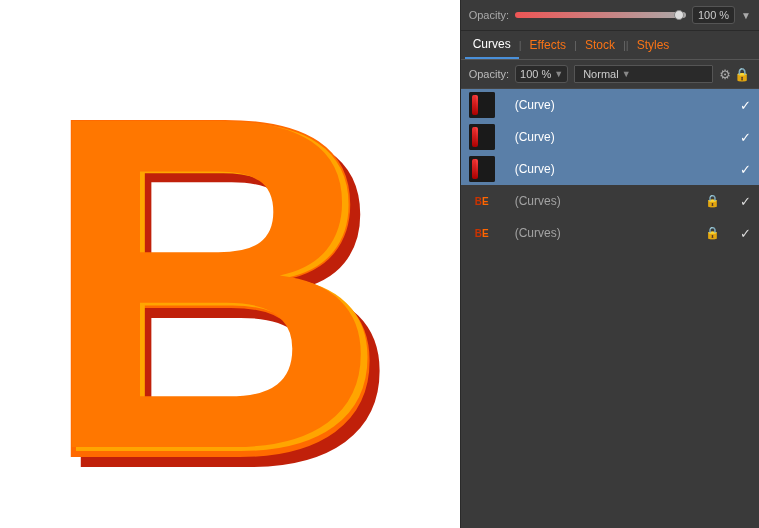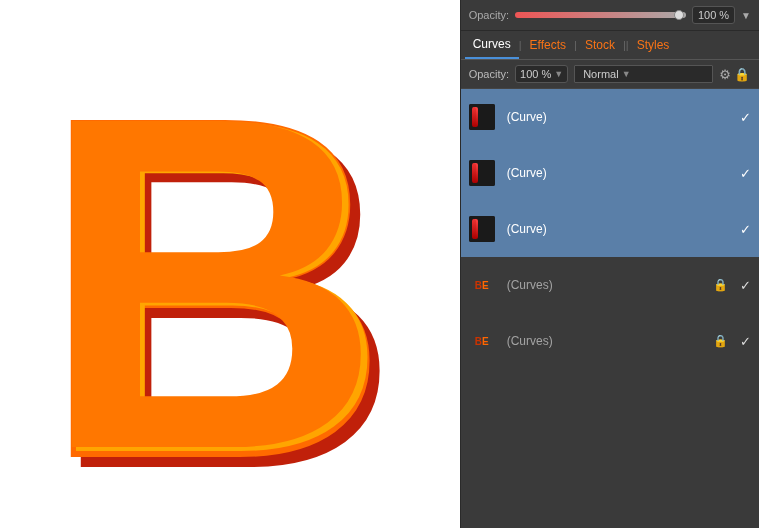--- a/index.html
+++ b/index.html
@@ -187,22 +187,22 @@
     
     .layer-list {
       flex: 1;
       overflow-y: auto;
       background: #3a3a3a;
     }
 
     .layer-item {
       display: flex;
       align-items: center;
-      padding: 15px 8px;
-      gap: 12px;
+      padding: 3px 8px;
+      gap: 20px;
       cursor: pointer;
       min-height: 32px;
     }
 
     .layer-item.selected {
       background: #5a7fa8;
     }
 
     .layer-thumb {
       width: 26px;

